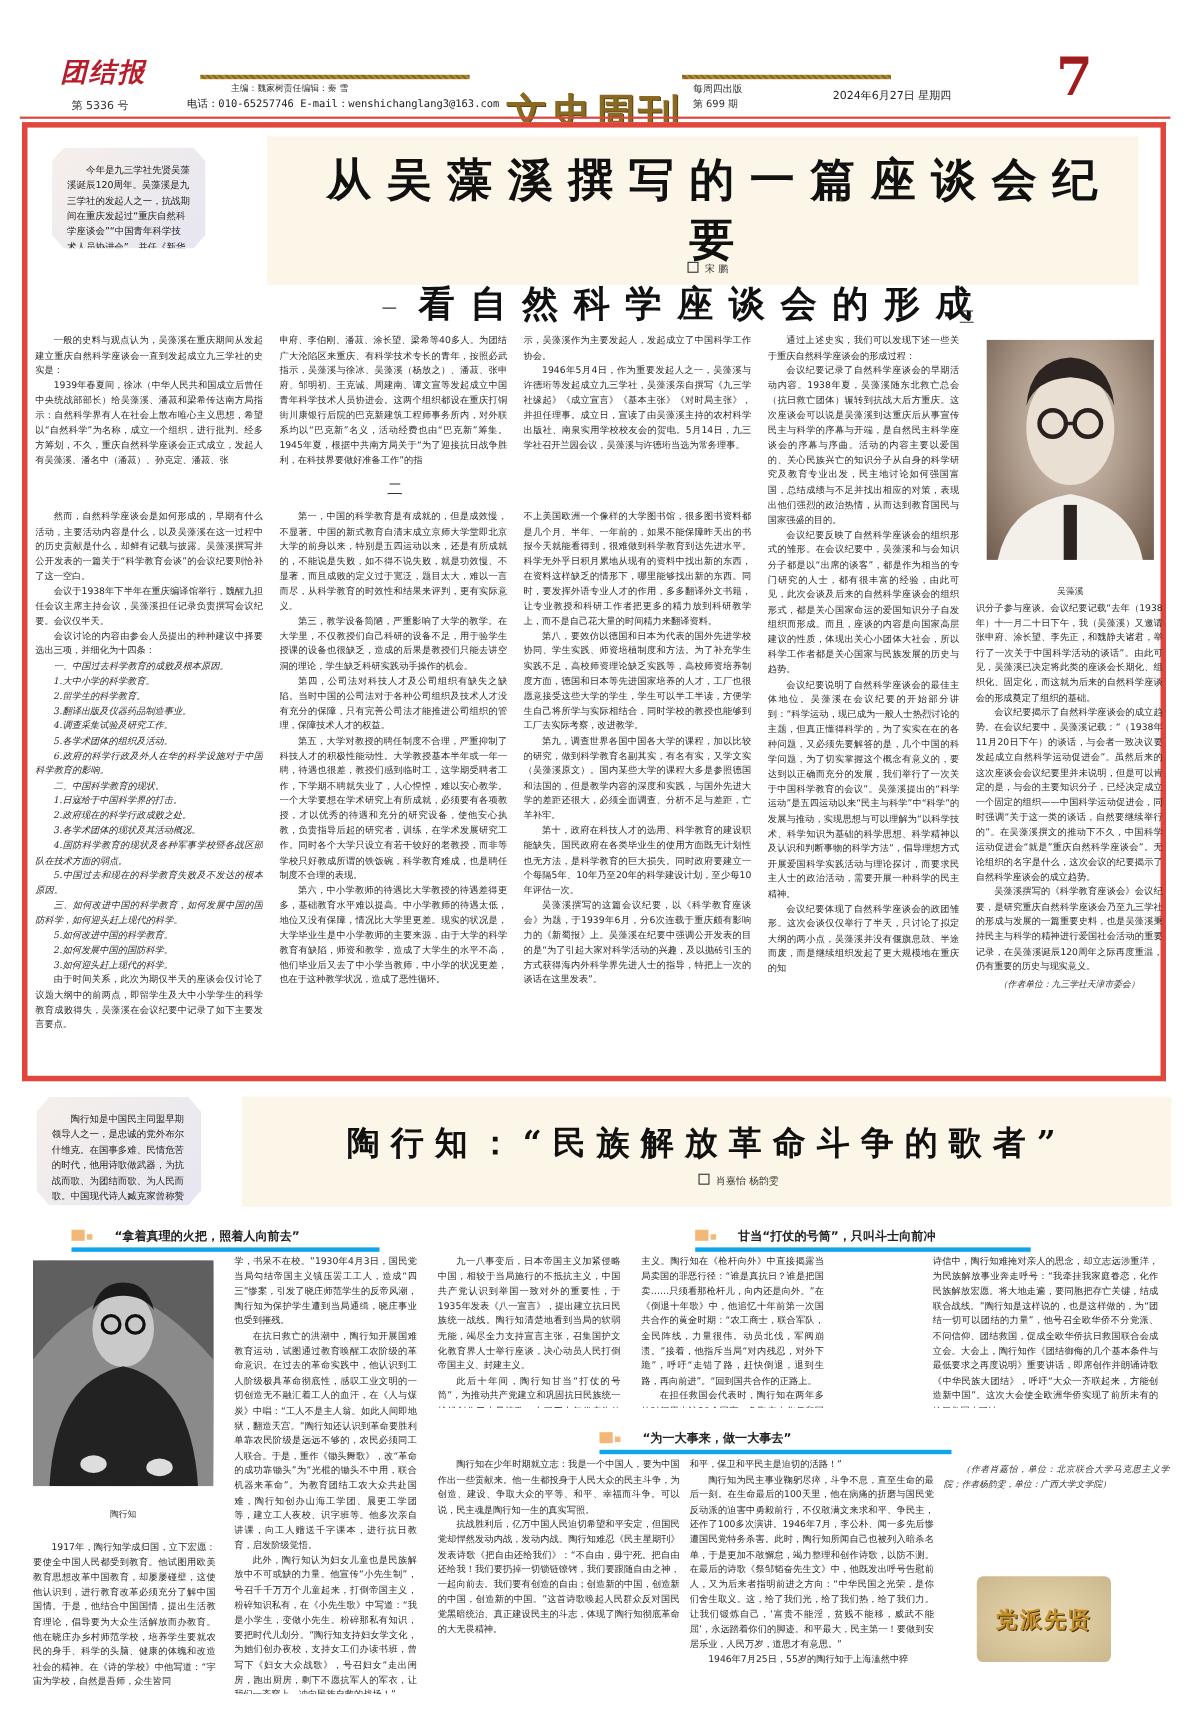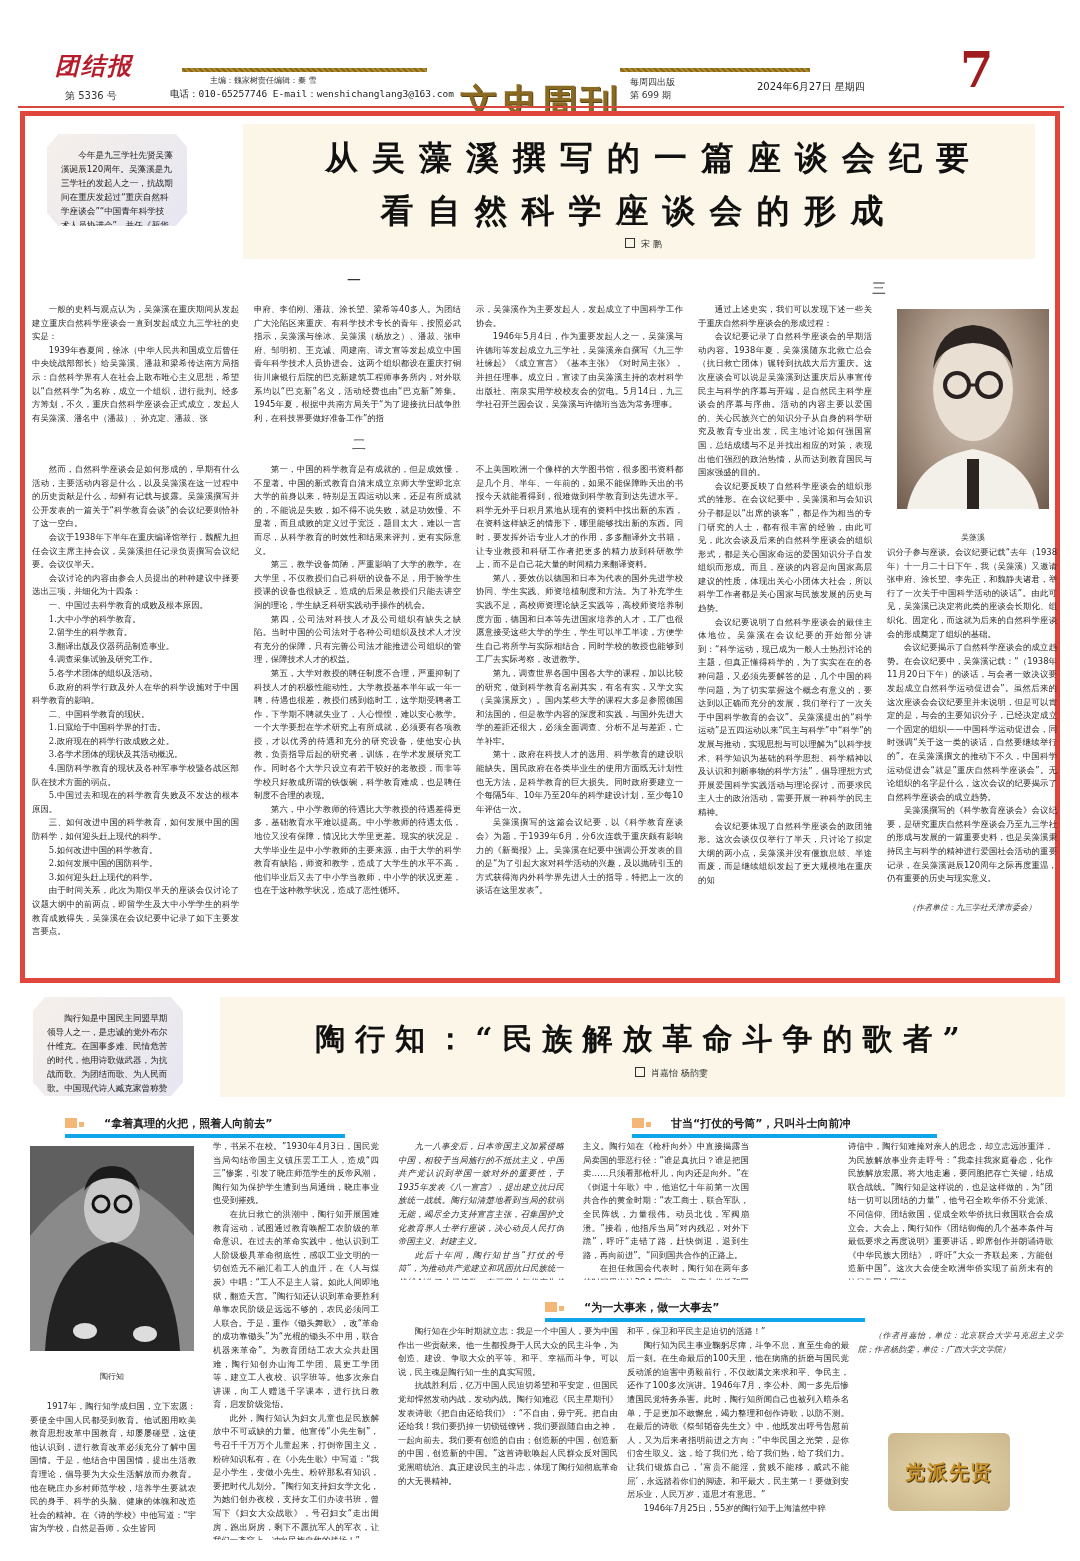--- a/index.html
+++ b/index.html
@@ -18,21 +18,21 @@
   .header-rule{left:18px;top:106px;width:1046px;height:2px;background:#d9473d;}
   
   .frame1{left:20px;top:111px;width:1040px;height:872px;border:5px solid #e0463c;box-sizing:border-box;background:#fff;}
   .intro-box{background:linear-gradient(135deg,#f6f0ea,#e6e6f2);clip-path:polygon(8% 0,92% 0,100% 14%,100% 86%,92% 100%,8% 100%,0 86%,0 14%);box-sizing:border-box;padding:14px 14px;font-size:8.6px;line-height:14px;color:#222;text-indent:2em;}
   .title-box{background:#fbf6e8;}
   .headline{font-family:"DejaVu Serif",serif;font-weight:bold;color:#111;text-align:center;letter-spacing:14px;}
   .byline{font-size:9px;color:#333;}
   .byline:before{content:"";display:inline-block;width:8px;height:8px;border:1px solid #333;margin-right:6px;vertical-align:-1px;}
   .col{font-size:8.4px;line-height:13.6px;color:#2a2a2a;text-align:justify;}
   .col p{margin:0;text-indent:2em;}
-  .col p.ital{font-family:"DejaVu Serif",serif;}
+  .col p.ital{font-style:italic;font-family:"DejaVu Serif",serif;}
   .numeral{font-size:14px;color:#333;font-family:"DejaVu Serif",serif;}
   .photo{background:radial-gradient(ellipse at 50% 40%,#d9cfc4 0%,#a89483 55%,#6e5b4d 100%);overflow:hidden;}
   .caption{font-size:8px;color:#333;text-align:center;margin-top:10px;}
   .author-note{font-size:8px;font-style:italic;color:#333;}
   
   .subhead{font-size:11px;color:#222;font-weight:bold;border-bottom:4px solid #0ea5e9;padding-bottom:3px;}
   .subhead .mark{display:inline-block;width:12px;height:10px;background:#f3b777;margin-right:2px;vertical-align:-1px;}
   .subhead .mark2{display:inline-block;width:5px;height:5px;background:#f3b777;margin-right:20px;vertical-align:0px;}
   .photo-bw{background:radial-gradient(ellipse at 50% 35%,#9a9a9a 0%,#3a3a3a 40%,#222 70%,#bbb 100%);}
   .seal{background:radial-gradient(ellipse,#e8d8b0,#cbb78c);border-radius:6px;display:flex;align-items:center;justify-content:center;font-size:20px;font-weight:bold;color:#c8922b;text-shadow:1px 1px 0 #4a3410;letter-spacing:2px;}
@@ -54,21 +54,21 @@
   <div>每周四出版</div>
   <div>第 699 期</div>
 </div>
 <div class="abs date-info" style="left:757px;">2024年6月27日  星期四</div>
 <div class="abs page-num">7</div>
 <div class="abs header-rule"></div>
 
 <div class="abs frame1"></div>
 <div class="abs intro-box" style="left:47px;top:134px;width:140px;height:92px;">今年是九三学社先贤吴藻溪诞辰120周年。吴藻溪是九三学社的发起人之一，抗战期间在重庆发起过“重庆自然科学座谈会”“中国青年科学技术人员协进会”，并任《新华日报》副主编，创办《新华日报》科学副刊并主编“自然科学”专栏。</div>
 <div class="abs title-box" style="left:243px;top:124px;width:792px;height:135px;">
-  <div class="headline" style="font-size:33px;margin-top:12px;padding-left:30px;">从吴藻溪撰写的一篇座谈会纪要</div>
+  <div class="headline" style="font-size:41px;margin-top:12px;padding-left:30px;">从吴藻溪撰写的一篇座谈会纪要</div>
   <div class="headline" style="font-size:33px;margin-top:8px;">看自然科学座谈会的形成</div>
   <div class="byline" style="position:absolute;left:382px;top:114px;">宋 鹏</div>
 </div>
 
 <div class="abs numeral" style="left:347px;top:272px;">一</div>
 <div class="abs numeral" style="left:872px;top:280px;">三</div>
 <div class="abs numeral" style="left:352px;top:436px;">二</div>
 
 <div class="abs col" style="left:32px;top:303px;width:207px;">
   <p>一般的史料与观点认为，吴藻溪在重庆期间从发起建立重庆自然科学座谈会一直到发起成立九三学社的史实是：</p>
@@ -137,21 +137,21 @@
     <line x1="72" y1="76" x2="80" y2="76" stroke="#2a2220" stroke-width="3"></line>
     <path d="M10 200 Q20 150 76 140 Q132 150 142 200Z" fill="#f3efe9"></path>
     <rect x="70" y="150" width="12" height="50" fill="#2b2420"></rect>
   </svg>
 </div>
 <div class="abs caption" style="left:897px;top:522px;width:152px;">吴藻溪</div>
 <div class="abs col" style="left:887px;top:546px;width:170px;height:420px;overflow:hidden;">
   <p style="text-indent:0">识分子参与座谈。会议纪要记载“去年（1938年）十一月二十日下午，我（吴藻溪）又邀请张申府、涂长望、李先正，和魏静夫诸君，举行了一次关于中国科学活动的谈话”。由此可见，吴藻溪已决定将此类的座谈会长期化、组织化、固定化，而这就为后来的自然科学座谈会的形成奠定了组织的基础。</p>
   <p>会议纪要揭示了自然科学座谈会的成立趋势。在会议纪要中，吴藻溪记载：“（1938年11月20日下午）的谈话，与会者一致决议要发起成立自然科学运动促进会”。虽然后来的这次座谈会会议纪要里并未说明，但是可以肯定的是，与会的主要知识分子，已经决定成立一个固定的组织——中国科学运动促进会，同时强调“关于这一类的谈话，自然要继续举行的”。在吴藻溪撰文的推动下不久，中国科学运动促进会“就是”重庆自然科学座谈会”。无论组织的名字是什么，这次会议的纪要揭示了自然科学座谈会的成立趋势。</p>
   <p>吴藻溪撰写的《科学教育座谈会》会议纪要，是研究重庆自然科学座谈会乃至九三学社的形成与发展的一篇重要史料，也是吴藻溪秉持民主与科学的精神进行爱国社会活动的重要记录，在吴藻溪诞辰120周年之际再度重温，仍有重要的历史与现实意义。</p>
-  <p class="author-note" style="text-align:center;text-indent:0;margin-top:15px;">（作者单位：九三学社天津市委会）</p>
+  <p class="author-note" style="text-align:center;text-indent:0;margin-top:2px;">（作者单位：九三学社天津市委会）</p>
 </div>
 
 <div class="abs intro-box" style="left:33px;top:997px;width:150px;height:99px;">陶行知是中国民主同盟早期领导人之一，是忠诚的党外布尔什维克。在国事多难、民情危苦的时代，他用诗歌做武器，为抗战而歌、为团结而歌、为人民而歌。中国现代诗人臧克家曾称赞陶行知是“民族解放革命斗争的歌者”。</div>
 <div class="abs title-box" style="left:220px;top:997px;width:845px;height:100px;">
   <div class="headline" style="font-size:30px;margin-top:22px;letter-spacing:10px;">陶行知：“民族解放革命斗争的歌者”</div>
   <div class="byline" style="position:absolute;left:415px;top:70px;">肖嘉怡  杨韵雯</div>
 </div>
 
 <div class="abs subhead" style="left:65px;top:1116px;width:280px;">
   <span class="mark"></span><span class="mark2"></span><span>“拿着真理的火把，照着人向前去”</span>
@@ -179,21 +179,21 @@
 <div class="abs caption" style="left:30px;top:1361px;width:164px;">陶行知</div>
 
 <div class="abs col" style="left:30px;top:1400px;width:166px;">
   <p>1917年，陶行知学成归国，立下宏愿：要使全中国人民都受到教育。他试图用欧美教育思想改革中国教育，却屡屡碰壁，这使他认识到，进行教育改革必须充分了解中国国情。于是，他结合中国国情，提出生活教育理论，倡导要为大众生活解放而办教育。他在晓庄办乡村师范学校，培养学生要就农民的身手、科学的头脑、健康的体魄和改造社会的精神。在《诗的学校》中他写道：“宇宙为学校，自然是吾师，众生皆同</p>
 </div>
 <div class="abs col" style="left:213px;top:1140px;width:166px;height:400px;overflow:hidden;">
   <p style="text-indent:0">学，书呆不在校。”1930年4月3日，国民党当局勾结帝国主义镇压罢工工人，造成“四三”惨案，引发了晓庄师范学生的反帝风潮，陶行知为保护学生遭到当局通缉，晓庄事业也受到摧残。</p>
   <p>在抗日救亡的洪潮中，陶行知开展国难教育运动，试图通过教育唤醒工农阶级的革命意识。在过去的革命实践中，他认识到工人阶级极具革命彻底性，感叹工业文明的一切创造无不融汇着工人的血汗，在《人与煤炭》中唱：“工人不是主人翁。如此人间即地狱，翻造天宫。”陶行知还认识到革命要胜利单靠农民阶级是远远不够的，农民必须同工人联合。于是，重作《锄头舞歌》，改“革命的成功靠锄头”为“光棍的锄头不中用，联合机器来革命”。为教育团结工农大众共赴国难，陶行知创办山海工学团、晨更工学团等，建立工人夜校、识字班等。他多次亲自讲课，向工人赠送千字课本，进行抗日教育，启发阶级觉悟。</p>
   <p>此外，陶行知认为妇女儿童也是民族解放中不可或缺的力量。他宣传“小先生制”，号召千千万万个儿童起来，打倒帝国主义，粉碎知识私有，在《小先生歌》中写道：“我是小学生，变做小先生。粉碎那私有知识，要把时代儿划分。”陶行知支持妇女学文化，为她们创办夜校，支持女工们办读书班，曾写下《妇女大众战歌》，号召妇女“走出闺房，跑出厨房，剩下不愿抗军人的军衣，让我们一齐穿上，冲向民族自救的战场！”</p>
 </div>
-<div class="abs col" style="left:398px;top:1140px;width:166px;height:140px;overflow:hidden;font-style:italic;">
+<div class="abs col" style="left:398px;top:1140px;width:166px;height:140px;overflow:hidden;">
   <p>九一八事变后，日本帝国主义加紧侵略中国，相较于当局施行的不抵抗主义，中国共产党认识到举国一致对外的重要性，于1935年发表《八一宣言》，提出建立抗日民族统一战线。陶行知清楚地看到当局的软弱无能，竭尽全力支持宣言主张，召集国护文化教育界人士举行座谈，决心动员人民打倒帝国主义、封建主义。</p>
   <p>此后十年间，陶行知甘当“打仗的号筒”，为推动共产党建立和巩固抗日民族统一战线创作了大量诗歌，在三四十年代广为传唱。他清楚地认识到，必须停止内战，一致对外，才能打倒帝国主义</p>
 </div>
 <div class="abs col" style="left:583px;top:1140px;width:166px;height:140px;overflow:hidden;">
   <p style="text-indent:0">主义。陶行知在《枪杆向外》中直接揭露当局卖国的罪恶行径：“谁是真抗日？谁是把国卖……只须看那枪杆儿，向内还是向外。”在《倒退十年歌》中，他追忆十年前第一次国共合作的黄金时期：“农工商士，联合军队，全民阵线，力量很伟。动员北伐，军阀崩溃。”接着，他指斥当局“对内残忍，对外下跪”，呼吁“走错了路，赶快倒退，退到生路，再向前进”。“回到国共合作的正路上。</p>
   <p>在担任救国会代表时，陶行知在两年多的时间里出访28个国家，争取广大华侨和国际友人的支援，为抗日救亡作出重大贡献。在与友人张浦和的</p>
 </div>
 <div class="abs col" style="left:848px;top:1140px;width:205px;height:140px;overflow:hidden;">
   <p style="text-indent:0">诗信中，陶行知难掩对亲人的思念，却立志远涉重洋，为民族解放事业奔走呼号：“我牵挂我家庭眷恋，化作民族解放宏愿。将大地走遍，要同胞把存亡关键，结成联合战线。”陶行知是这样说的，也是这样做的，为“团结一切可以团结的力量”，他号召全欧华侨不分党派、不问信仰、团结救国，促成全欧华侨抗日救国联合会成立会。大会上，陶行知作《团结御侮的几个基本条件与最低要求之再度说明》重要讲话，即席创作并朗诵诗歌《中华民族大团结》，呼吁“大众一齐联起来，方能创造新中国”。这次大会使全欧洲华侨实现了前所未有的抗日救国大团结。</p>
 </div>

